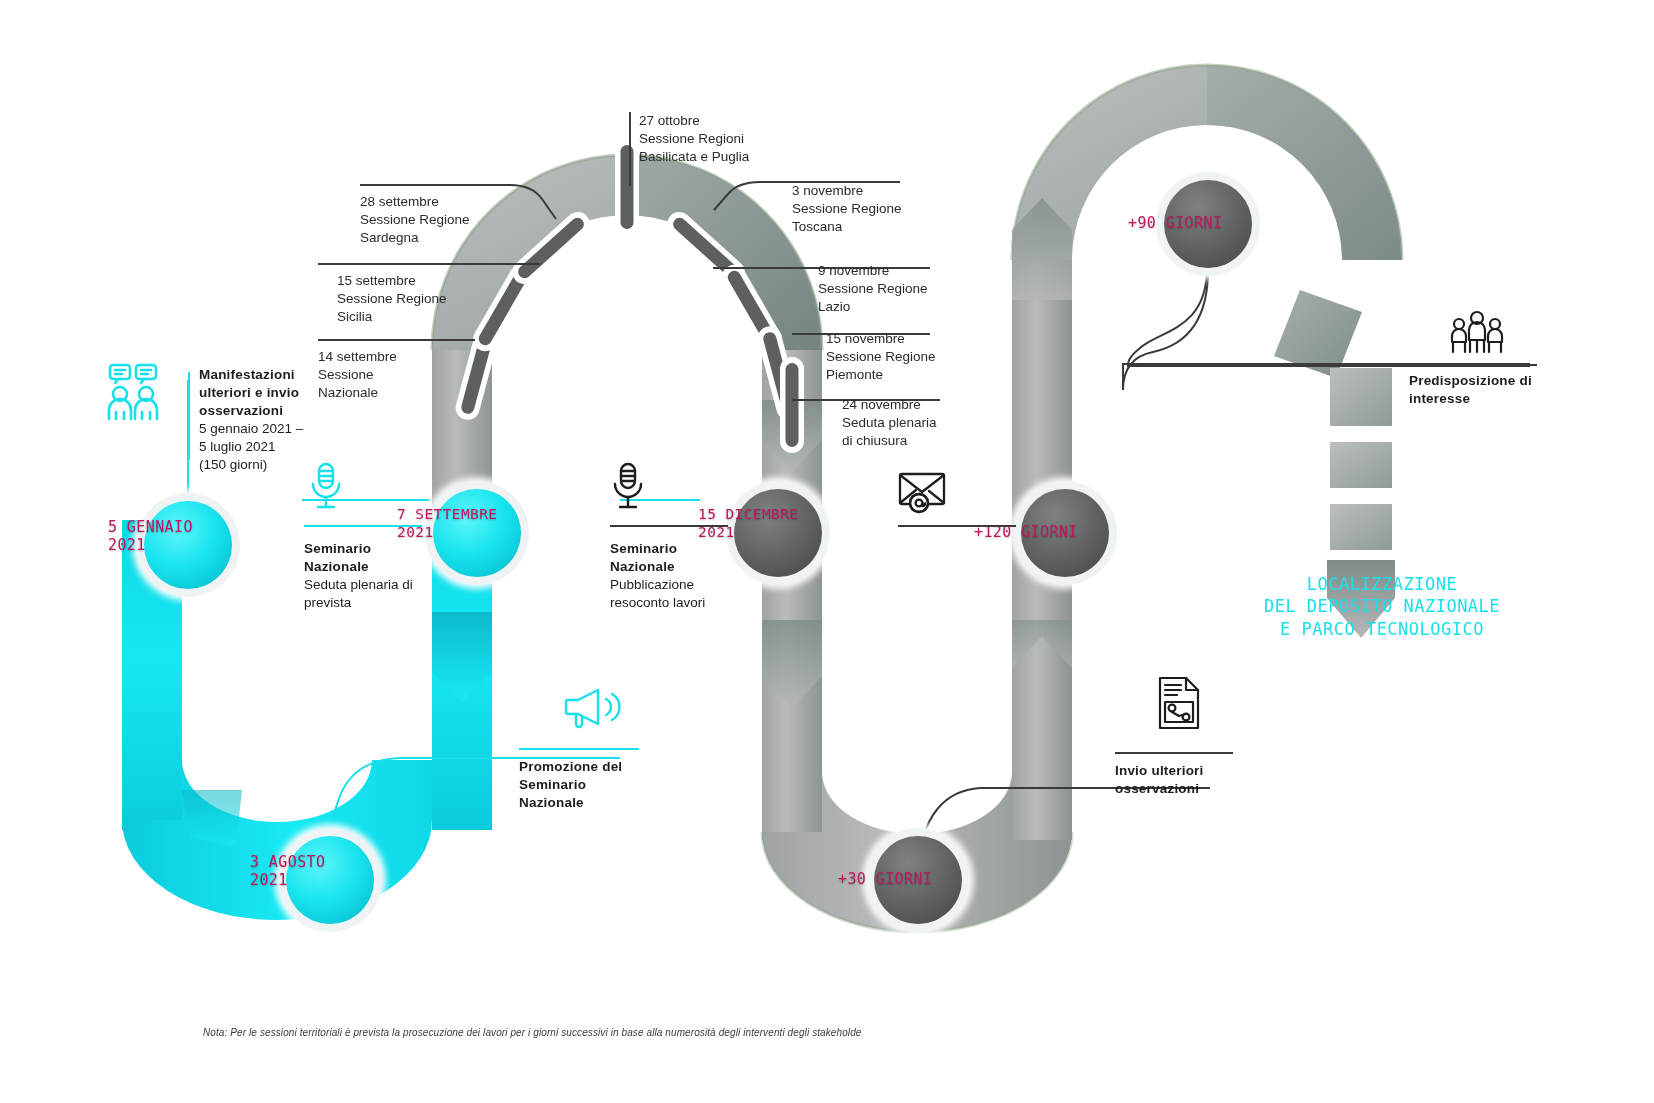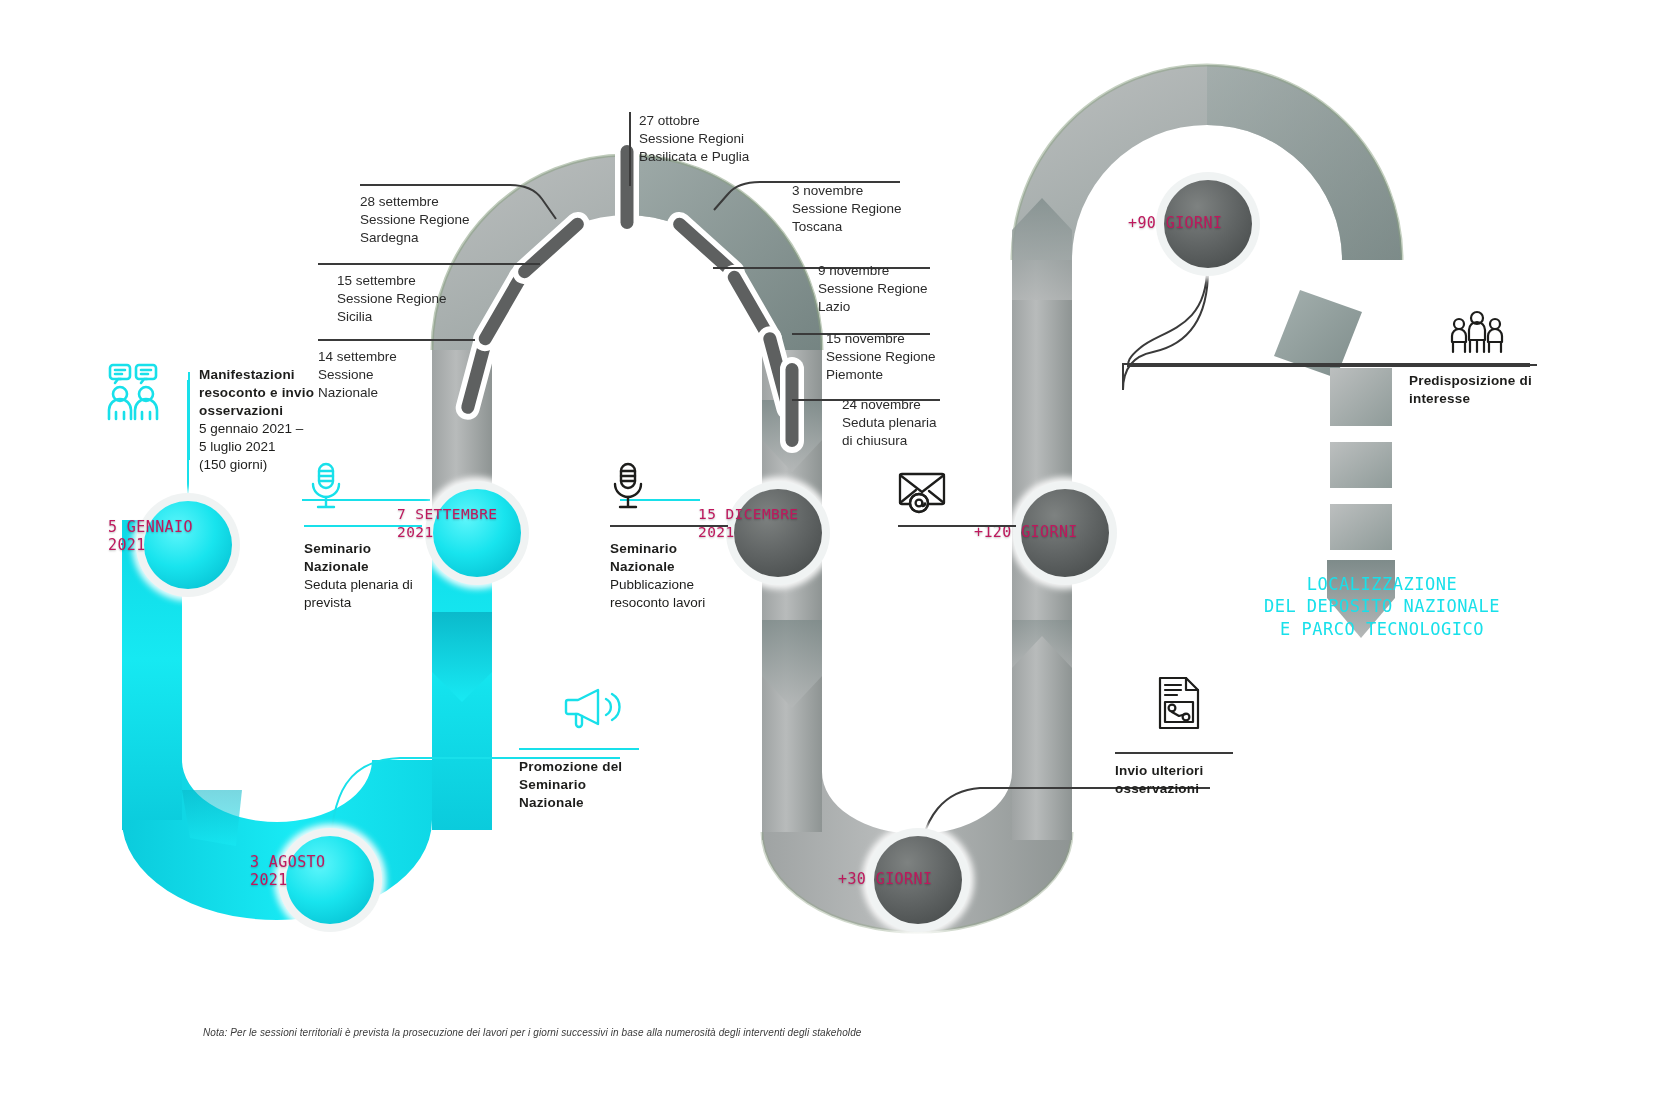--- a/index.html
+++ b/index.html
@@ -323,21 +323,21 @@
       <path d="M3 57 v-9 a11 11 0 0 1 22 0 v9"></path>
       <path d="M10 57 v-7 M18 57 v-7"></path>
       <circle cx="40" cy="32" r="7"></circle>
       <path d="M29 57 v-9 a11 11 0 0 1 22 0 v9"></path>
       <path d="M36 57 v-7 M44 57 v-7"></path>
     </svg>
   </div>
   <div class="lead v" style="left:188px;top:372px;width:2px;height:88px;background:#18E0EA;"></div>
   <div class="lbl" style="left:199px;top:366px;">
     <b>Manifestazioni</b>
-    <b>resoconto e invio</b>
+    <b>ulteriori e invio</b>
     <b>osservazioni</b>
     <span>5 gennaio 2021 –</span>
     <span>5 luglio 2021</span>
     <span>(150 giorni)</span>
   </div>
 
   <div class="icon" style="left:308px;top:462px;">
     <svg width="36" height="48" viewBox="0 0 36 48" fill="none" stroke="#18E0EA" stroke-width="2.4" stroke-linecap="round" stroke-linejoin="round">
       <rect x="11" y="2" width="14" height="24" rx="7"></rect>
       <path d="M11 9 h14 M11 14 h14 M11 19 h14"></path>

